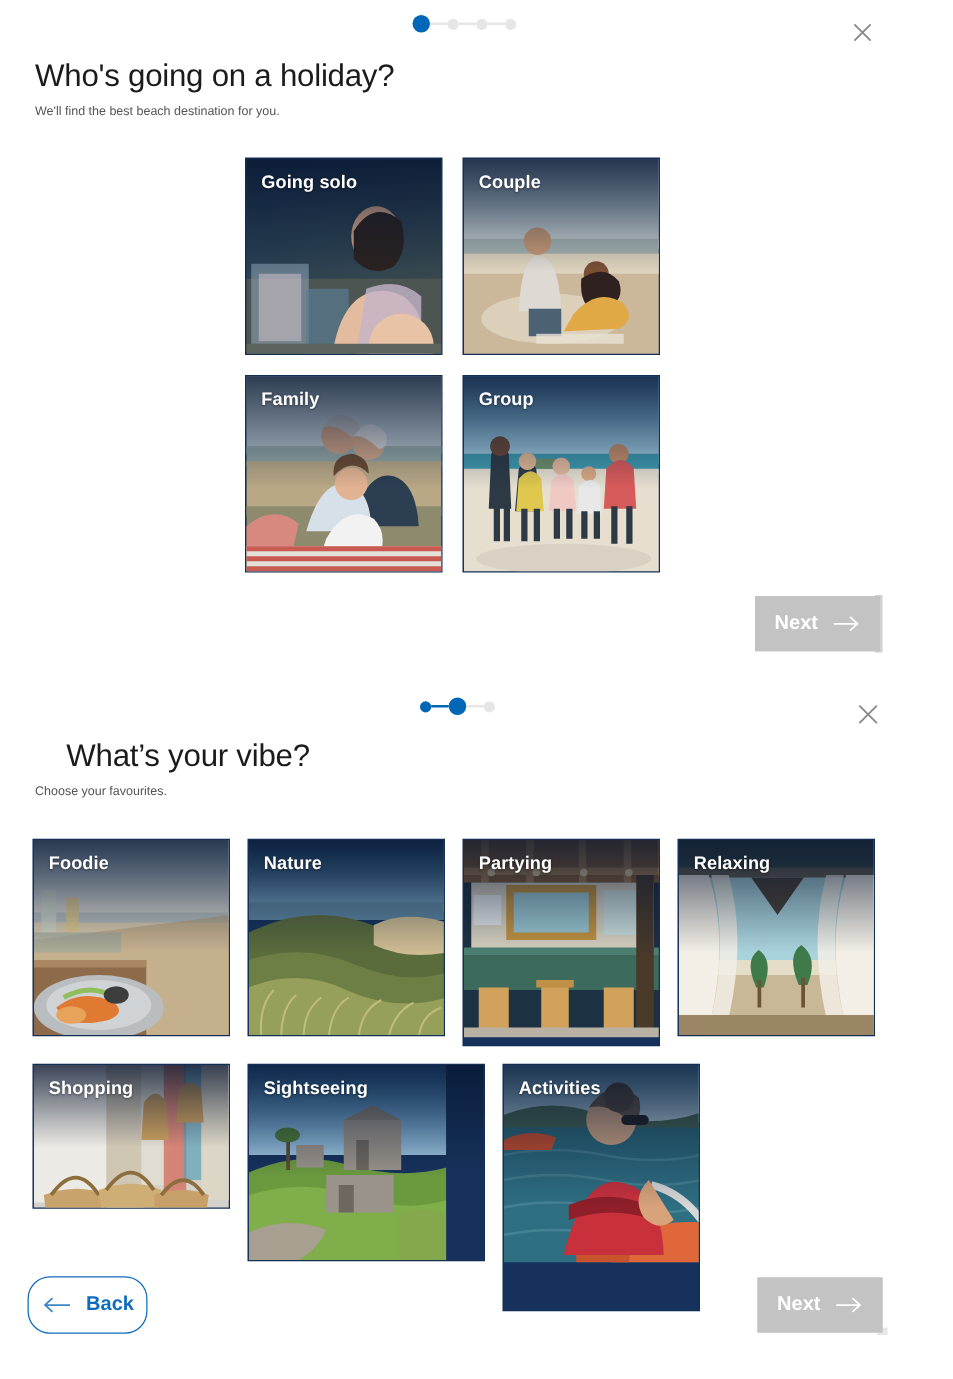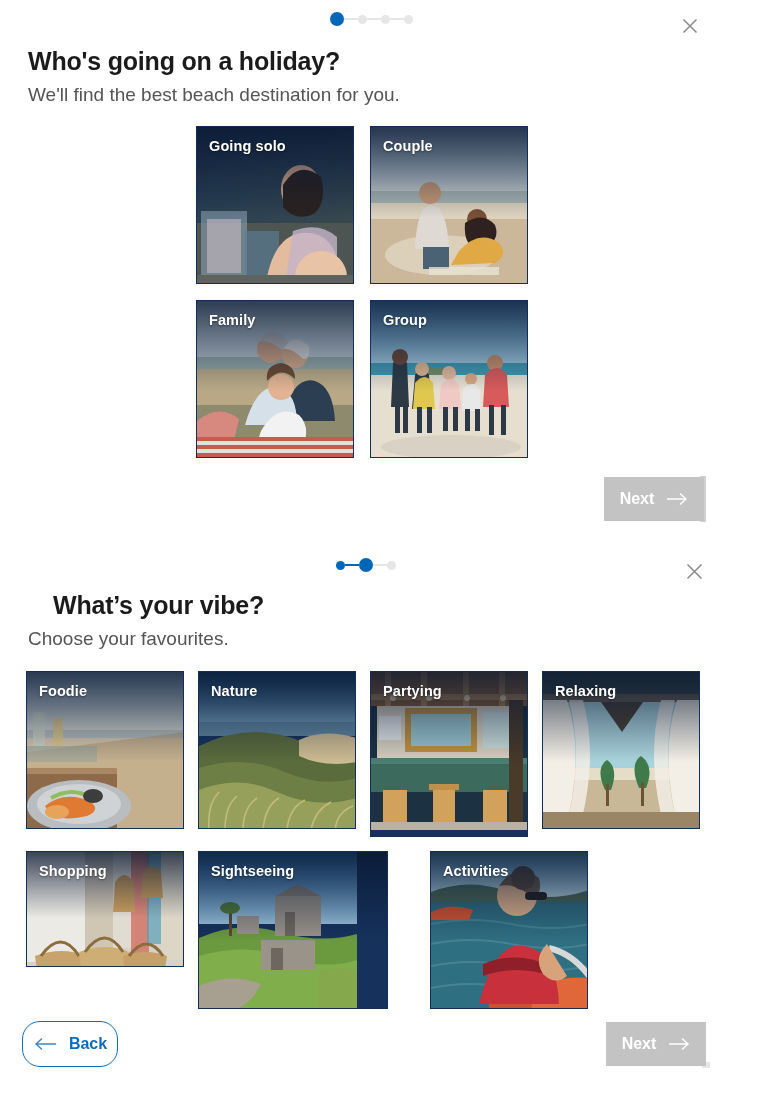--- a/index.html
+++ b/index.html
@@ -39,28 +39,28 @@
     cursor: pointer;
     color: #8a8a8a;
     background: transparent;
     border: none;
   }
   .close-btn svg { display:block; }
 
   .heading {
     position: absolute;
     font-size: 25px;
-    font-weight: bold;
+    font-weight: normal;
     color: #1b1b1b;
     letter-spacing: -0.2px;
     white-space: nowrap;
   }
   .subheading {
     position: absolute;
-    font-size: 19px;
+    font-size: 10px;
     color: #555555;
     white-space: nowrap;
   }
 
   
   .card-grid { position: absolute; display: flex; flex-wrap: wrap; }
   .card {
     position: relative;
     overflow: hidden;
     cursor: pointer;
@@ -497,21 +497,21 @@
             <rect x="30" y="60" width="3" height="24" fill="#5c4a32"></rect>
             <ellipse cx="31" cy="56" rx="10" ry="6" fill="#4e7a3a"></ellipse>
             <path d="M0 134 q30 -14 62 -2 q-8 18 -26 26 l-36 0z" fill="#a79f90"></path>
             <path d="M120 120 q22 -8 38 0 l0 38 l-38 0z" fill="#86a84c"></path>
           </svg>
         </div>
         <div class="scrim"></div>
         <span class="label">Sightseeing</span>
       </div>
 
-      <div class="card" style="width:158px; height:158px;margin-left:28px;">
+      <div class="card" style="width:158px; height:198px;">
         <div class="photo">
           <svg width="158" height="158" viewBox="0 0 158 158" preserveAspectRatio="none">
             <defs>
               <linearGradient id="act-sky" x1="0" y1="0" x2="0" y2="1">
                 <stop offset="0%" stop-color="#6aa6ca"></stop>
                   <stop offset="100%" stop-color="#bcd7e2"></stop>
               </linearGradient>
             </defs>
             <rect width="158" height="46" fill="url(#act-sky)"></rect>
             <path d="M0 40 q36 -14 72 -2 q44 14 86 0 l0 14 l-158 0z" fill="#4a6b58"></path>

